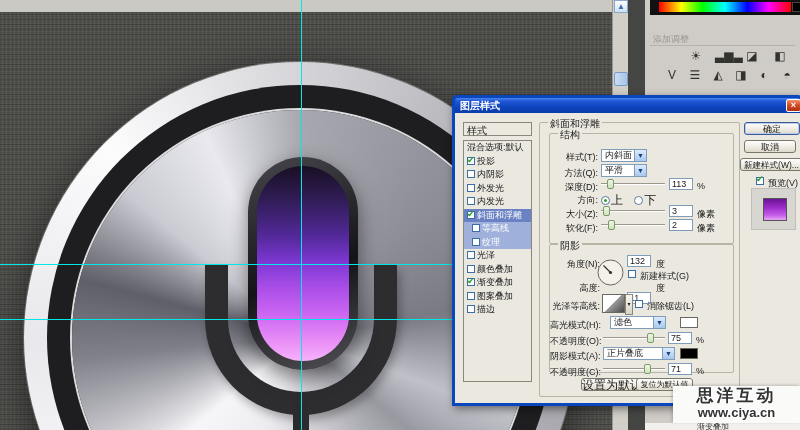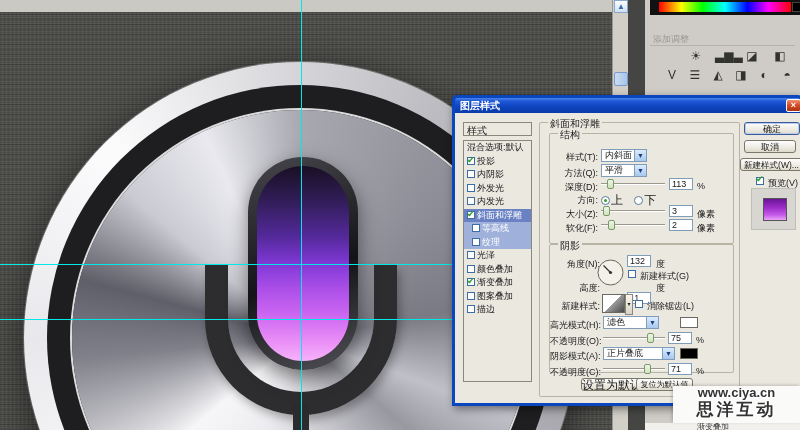--- a/index.html
+++ b/index.html
@@ -229,27 +229,27 @@
             <line x1="13.5" y1="13.5" x2="6.5" y2="6.5" stroke="#333" stroke-width="1.2"></line>
             <circle cx="13.5" cy="13.5" r="1.6" fill="#333"></circle>
           </svg>
           <div class="val" style="left:77px;top:10px">132</div>
           <div class="unit" style="left:106px;top:13px">度</div>
           <span class="cbx" style="position:absolute;left:78px;top:25px"></span>
           <div style="position:absolute;left:90px;top:25px;font-size:9px">新建样式(G)</div>
           <div class="lbl" style="left:8px;top:37px;width:42px">高度:</div>
           <div class="val" style="left:77px;top:47px">11</div>
           <div class="unit" style="left:106px;top:37px">度</div>
-          <div class="lbl" style="left:0px;top:55px;width:50px">新建样式:</div>
+          <div class="lbl" style="left:0px;top:55px;width:50px">光泽等高线:</div>
           <div id="contour"></div>
           <div id="contour-btn">▾</div>
           <span class="cbx" style="position:absolute;left:85px;top:55px"></span>
           <div style="position:absolute;left:97px;top:55px;font-size:9px">消除锯齿(L)</div>
           <div class="lbl" style="left:0px;top:74px;width:50px">高光模式(H):</div>
-          <div class="dd" style="left:53px;top:71px;width:56px"><span>滤色</span><span class="arrow">▼</span></div>
+          <div class="dd" style="left:60px;top:71px;width:56px"><span>滤色</span><span class="arrow">▼</span></div>
           <div class="swatch" style="left:130px;top:72px;background:#fff"></div>
           <div class="lbl" style="left:0px;top:90px;width:50px">不透明度(O):</div>
           <div class="slider" style="left:53px;top:87px;width:62px">
               <div class="track"></div>
               <div class="thumb" style="left:44px"></div>
             </div>
           <div class="val" style="left:118px;top:87px">75</div>
           <div class="unit" style="left:146px;top:90px">%</div>
           <div class="lbl" style="left:0px;top:105px;width:50px">阴影模式(A):</div>
           <div class="dd" style="left:53px;top:102px;width:72px"><span>正片叠底</span><span class="arrow">▼</span></div>
@@ -274,17 +274,17 @@
           <span class="ck">✔</span>
         </span>
       <div style="position:absolute;left:313px;top:64px;font-size:9px">预览(V)</div>
       <div id="prev-swatch">
         <div id="prev-inner"></div>
       </div>
     </div>
   </div>
 
   <div id="wm">
+    <div id="wm1">思洋互动</div>
     <div id="wm2">www.ciya.cn</div>
-    <div id="wm1">思洋互动</div>
   </div>
   <div id="layerstrip"><span>渐变叠加</span></div>
 </div>
 
 </body></html>

